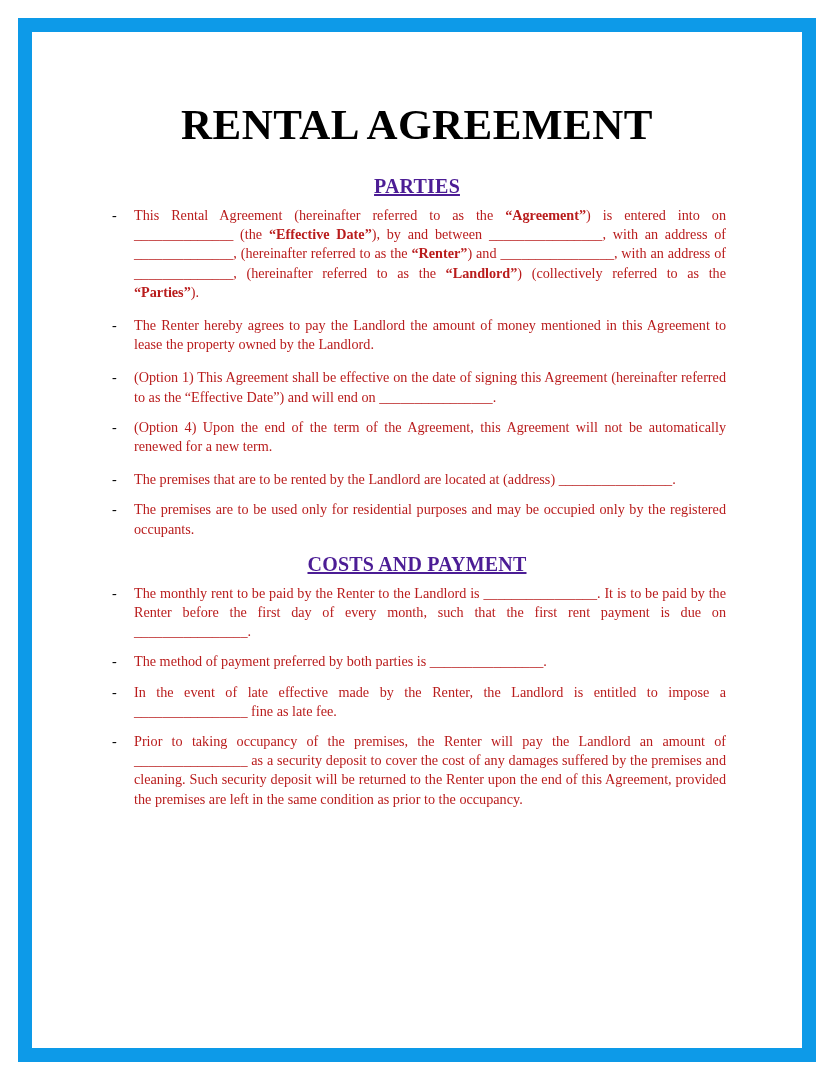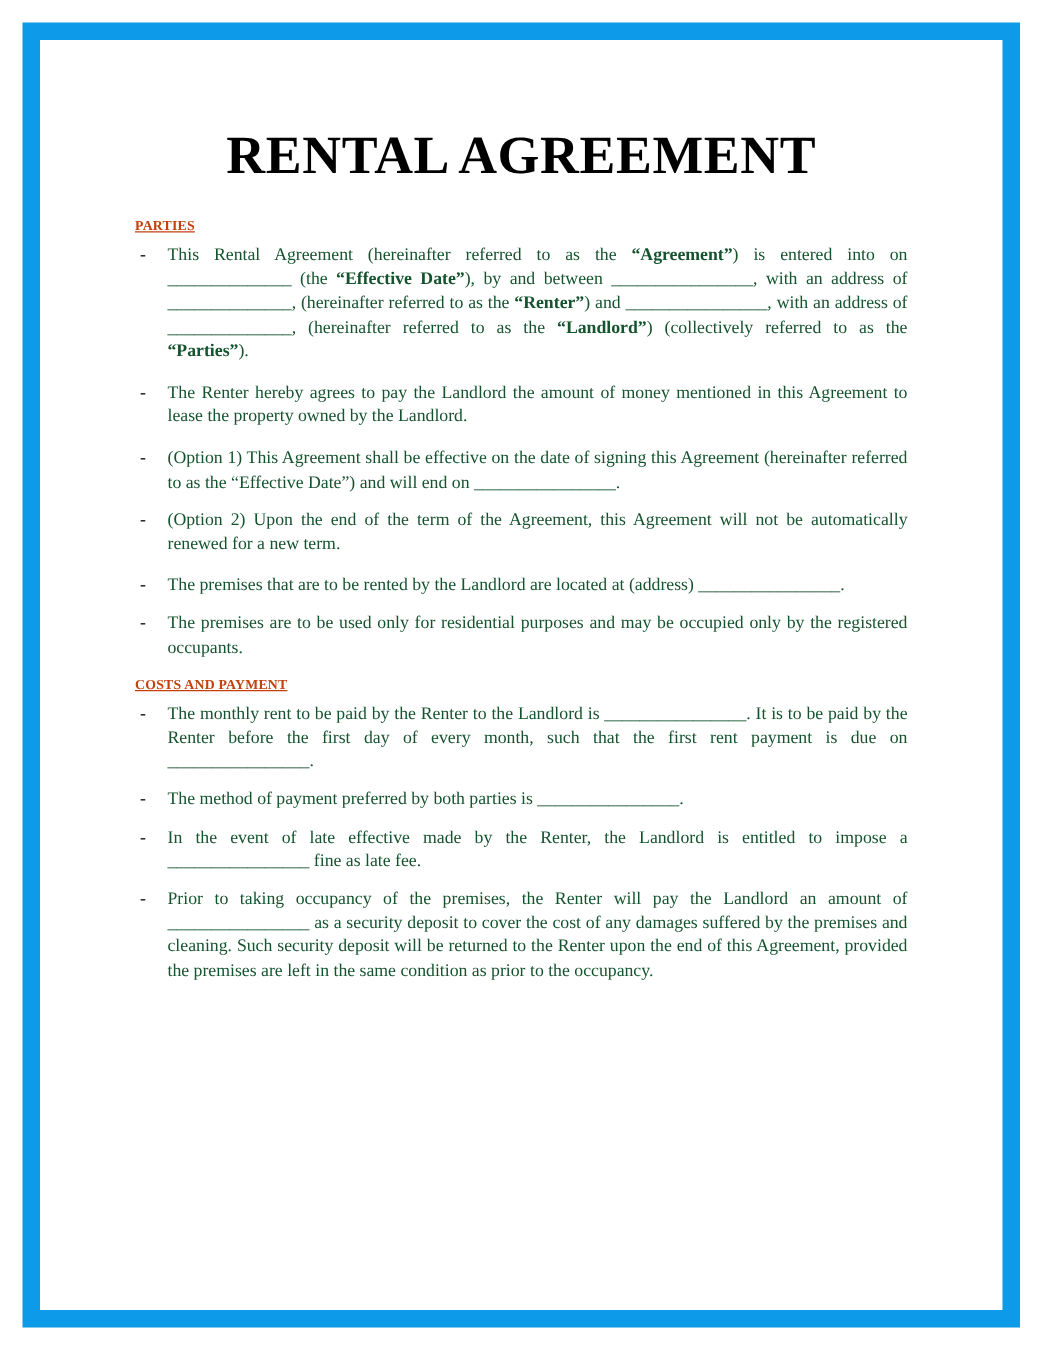--- a/index.html
+++ b/index.html
@@ -40,25 +40,26 @@
     font-weight: bold;
     font-size: 43px;
     letter-spacing: 0.5px;
     text-align: center;
     margin: 0 0 26px 0;
     color: #000000;
   }
   .section-heading {
     font-family: "Liberation Serif", serif;
     font-weight: bold;
-    font-size: 11px;
+    font-size: 20px;
     text-decoration: underline;
     margin: 0 0 8px 0;
     letter-spacing: 0.2px;
-    color: #c2410c;
+    color: #4c1d95;
+    text-align: center;
   }
   .section {
     margin-bottom: 14px;
   }
   .bullets {
     margin: 0;
     padding: 0;
     list-style: none;
   }
   .bullet-row {
@@ -76,21 +77,21 @@
     line-height: 19px;
     color: #000000;
     padding-left: 4px;
     box-sizing: border-box;
   }
   .para {
     flex: 1 1 auto;
     font-size: 14.2px;
     line-height: 19.2px;
     text-align: justify;
-    color: #14532d;
+    color: #b91c1c;
   }
   b {
     font-weight: bold;
   }
 </style>
 </head>
 <body>
 
 <div class="page">
   <div class="border-frame"></div>
@@ -115,21 +116,21 @@
           </div>
         </div>
         <div class="section">
           <div class="bullets">
             <div class="bullet-row">
               <div class="dash">-</div>
               <div class="para">(Option 1) This Agreement shall be effective on the date of signing this Agreement (hereinafter referred to as the “Effective Date”) and will end on ________________.</div>
             </div>
             <div class="bullet-row">
               <div class="dash">-</div>
-              <div class="para">(Option 2) Upon the end of the term of the Agreement, this Agreement will not be automatically renewed for a new term.</div>
+              <div class="para">(Option 4) Upon the end of the term of the Agreement, this Agreement will not be automatically renewed for a new term.</div>
             </div>
           </div>
         </div>
         <div class="section">
           <div class="bullets">
             <div class="bullet-row">
               <div class="dash">-</div>
               <div class="para">The premises that are to be rented by the Landlord are located at (address) ________________.</div>
             </div>
             <div class="bullet-row">

